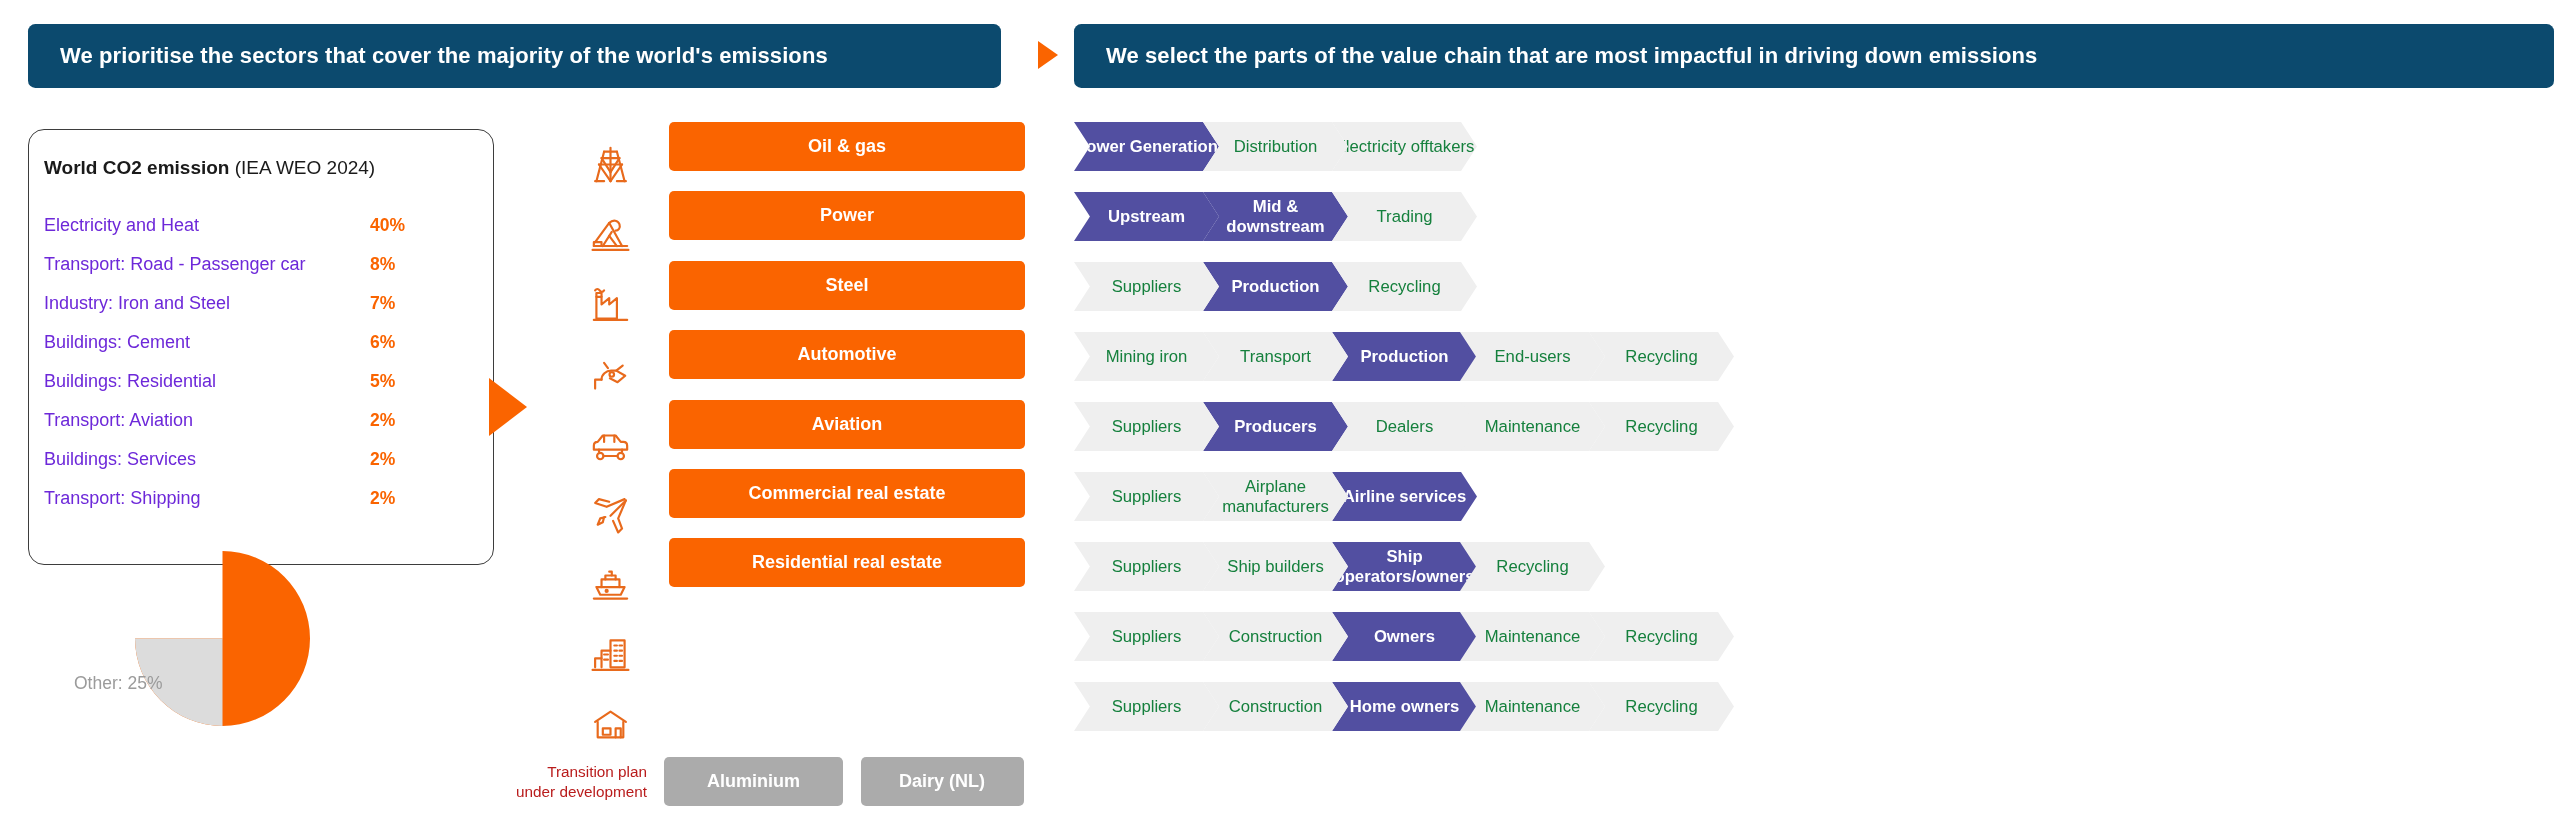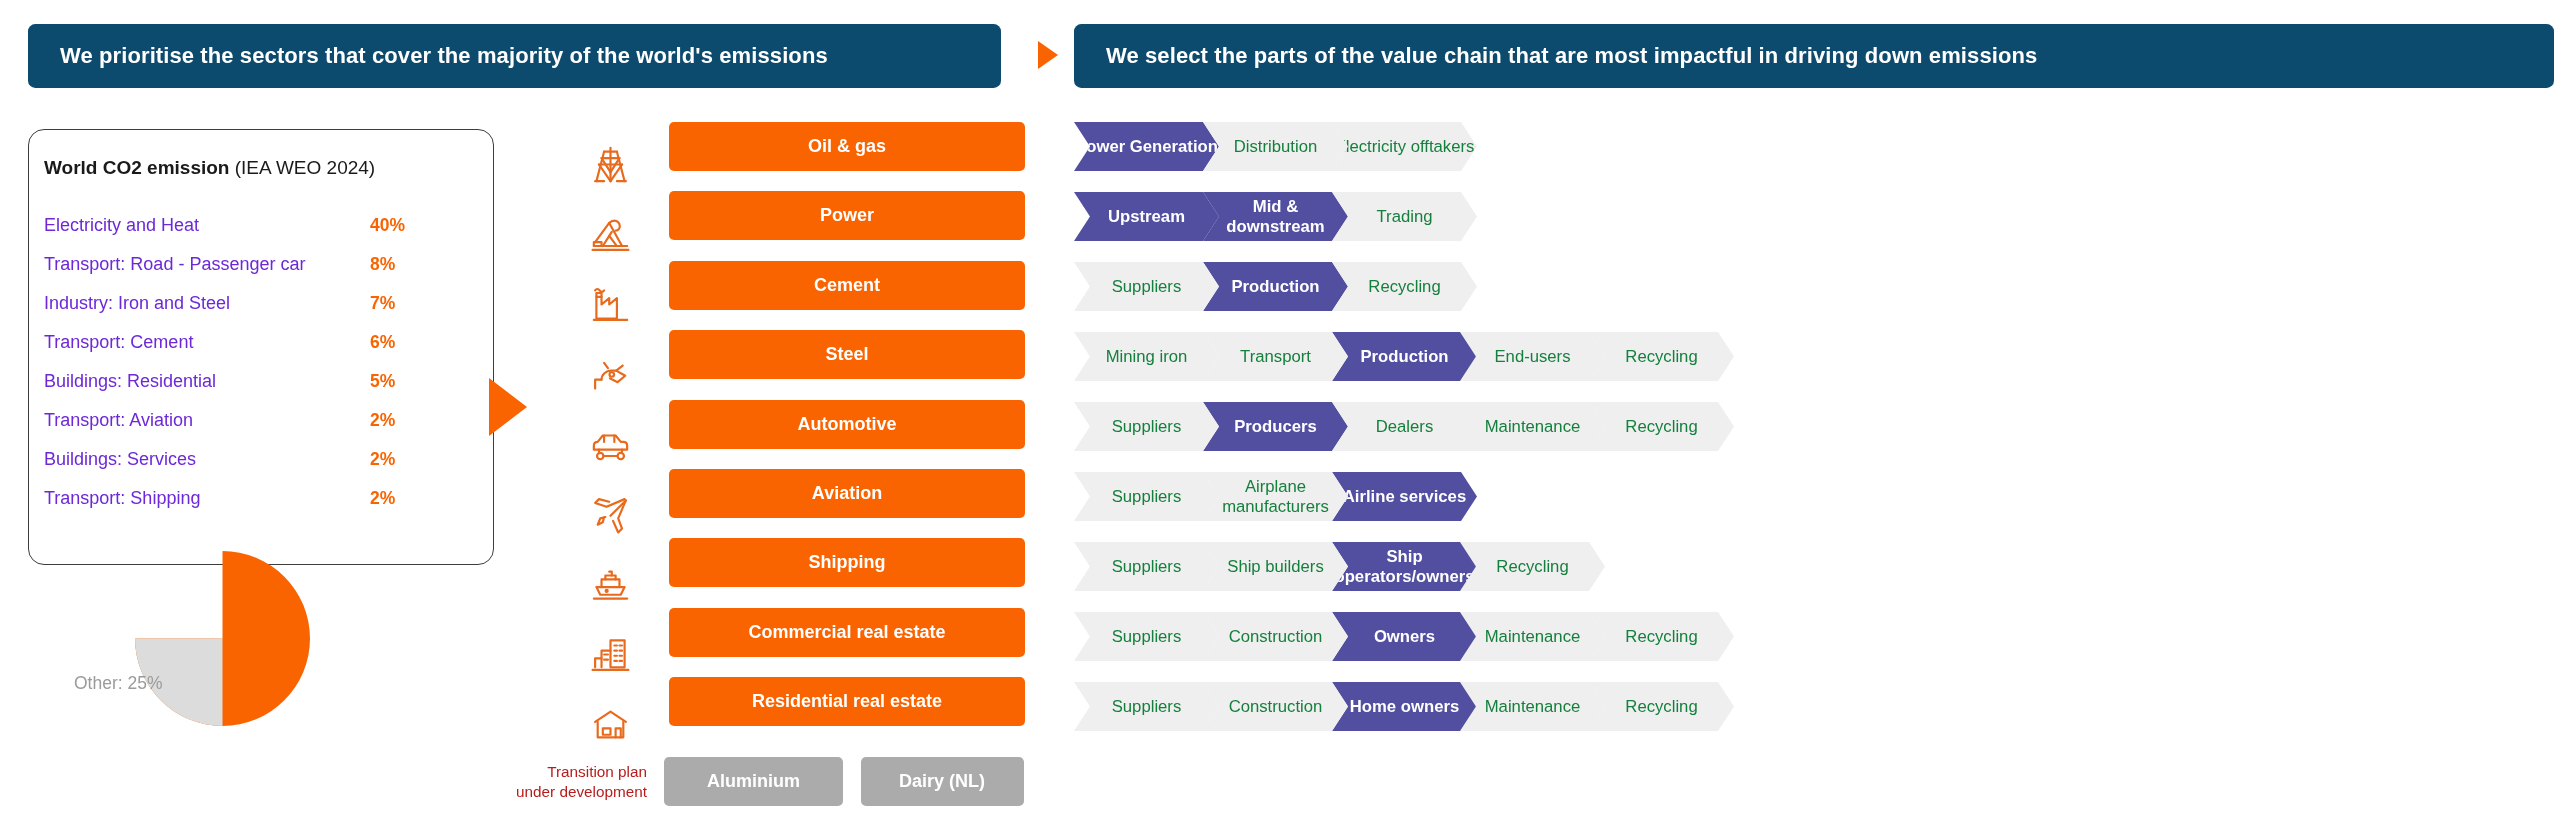--- a/index.html
+++ b/index.html
@@ -178,21 +178,21 @@
     </div>
     <div class="emission-row">
       <span class="emission-label">Transport: Road - Passenger car</span>
       <span class="emission-value">8%</span>
     </div>
     <div class="emission-row">
       <span class="emission-label">Industry: Iron and Steel</span>
       <span class="emission-value">7%</span>
     </div>
     <div class="emission-row">
-      <span class="emission-label">Transport: Cement</span>
+      <span class="emission-label">Buildings: Cement</span>
       <span class="emission-value">6%</span>
     </div>
     <div class="emission-row">
       <span class="emission-label">Buildings: Residential</span>
       <span class="emission-value">5%</span>
     </div>
     <div class="emission-row">
       <span class="emission-label">Transport: Aviation</span>
       <span class="emission-value">2%</span>
     </div>
@@ -311,25 +311,23 @@
       <path d="M12 28v24h40V28"></path>
       <rect x="20" y="38" width="12" height="10"></rect>
       <path d="M40 52V38h8v14"></path>
       </svg>
     </div>
   </div>
 
 <div id="sector-buttons">
     <div class="sector-btn">Oil &amp; gas</div>
     <div class="sector-btn">Power</div>
-    <div class="sector-btn">Cement</div>
     <div class="sector-btn">Steel</div>
     <div class="sector-btn">Automotive</div>
     <div class="sector-btn">Aviation</div>
-    <div class="sector-btn">Shipping</div>
     <div class="sector-btn">Commercial real estate</div>
     <div class="sector-btn">Residential real estate</div>
   </div>
 
 <div id="transition-row">
   <div id="transition-label">
     <div>Transition plan</div>
     <div>under development</div>
   </div>
   <div class="pending-btn" id="pending-aluminium">Aluminium</div>

